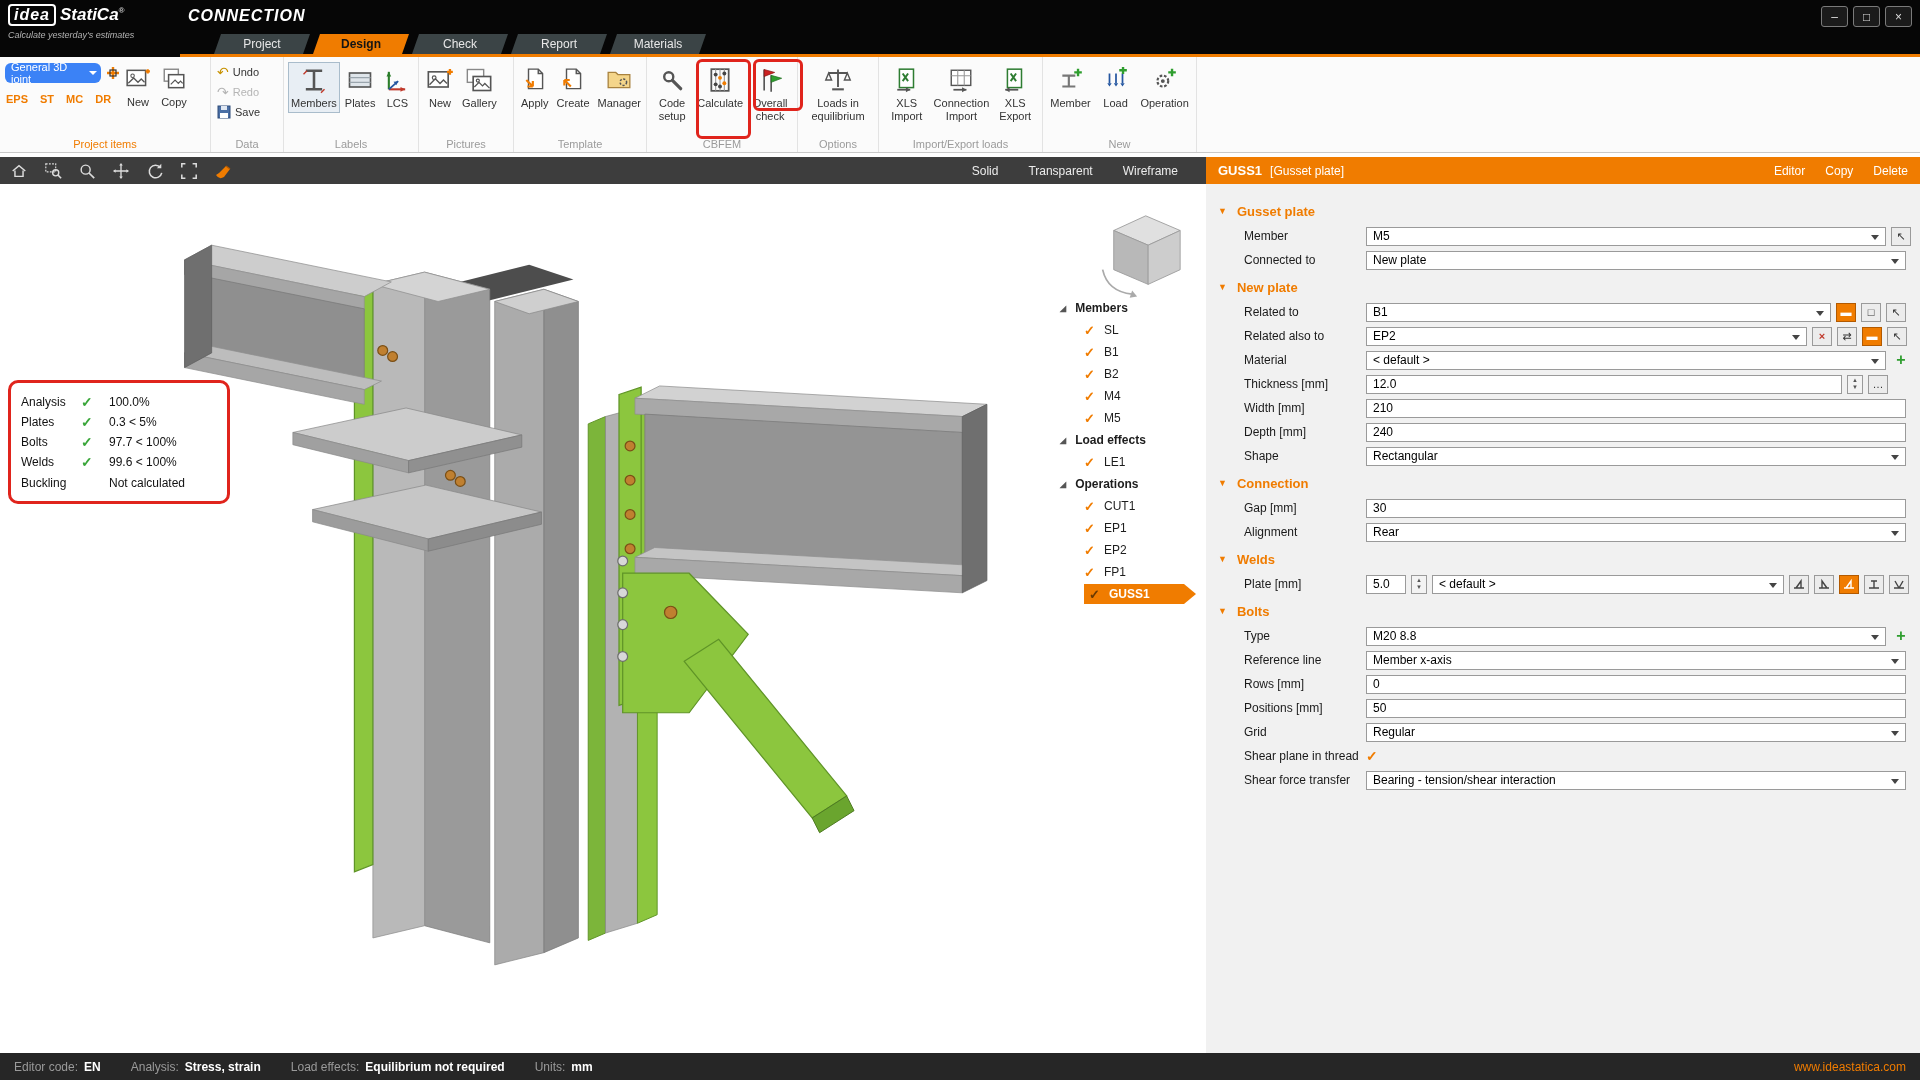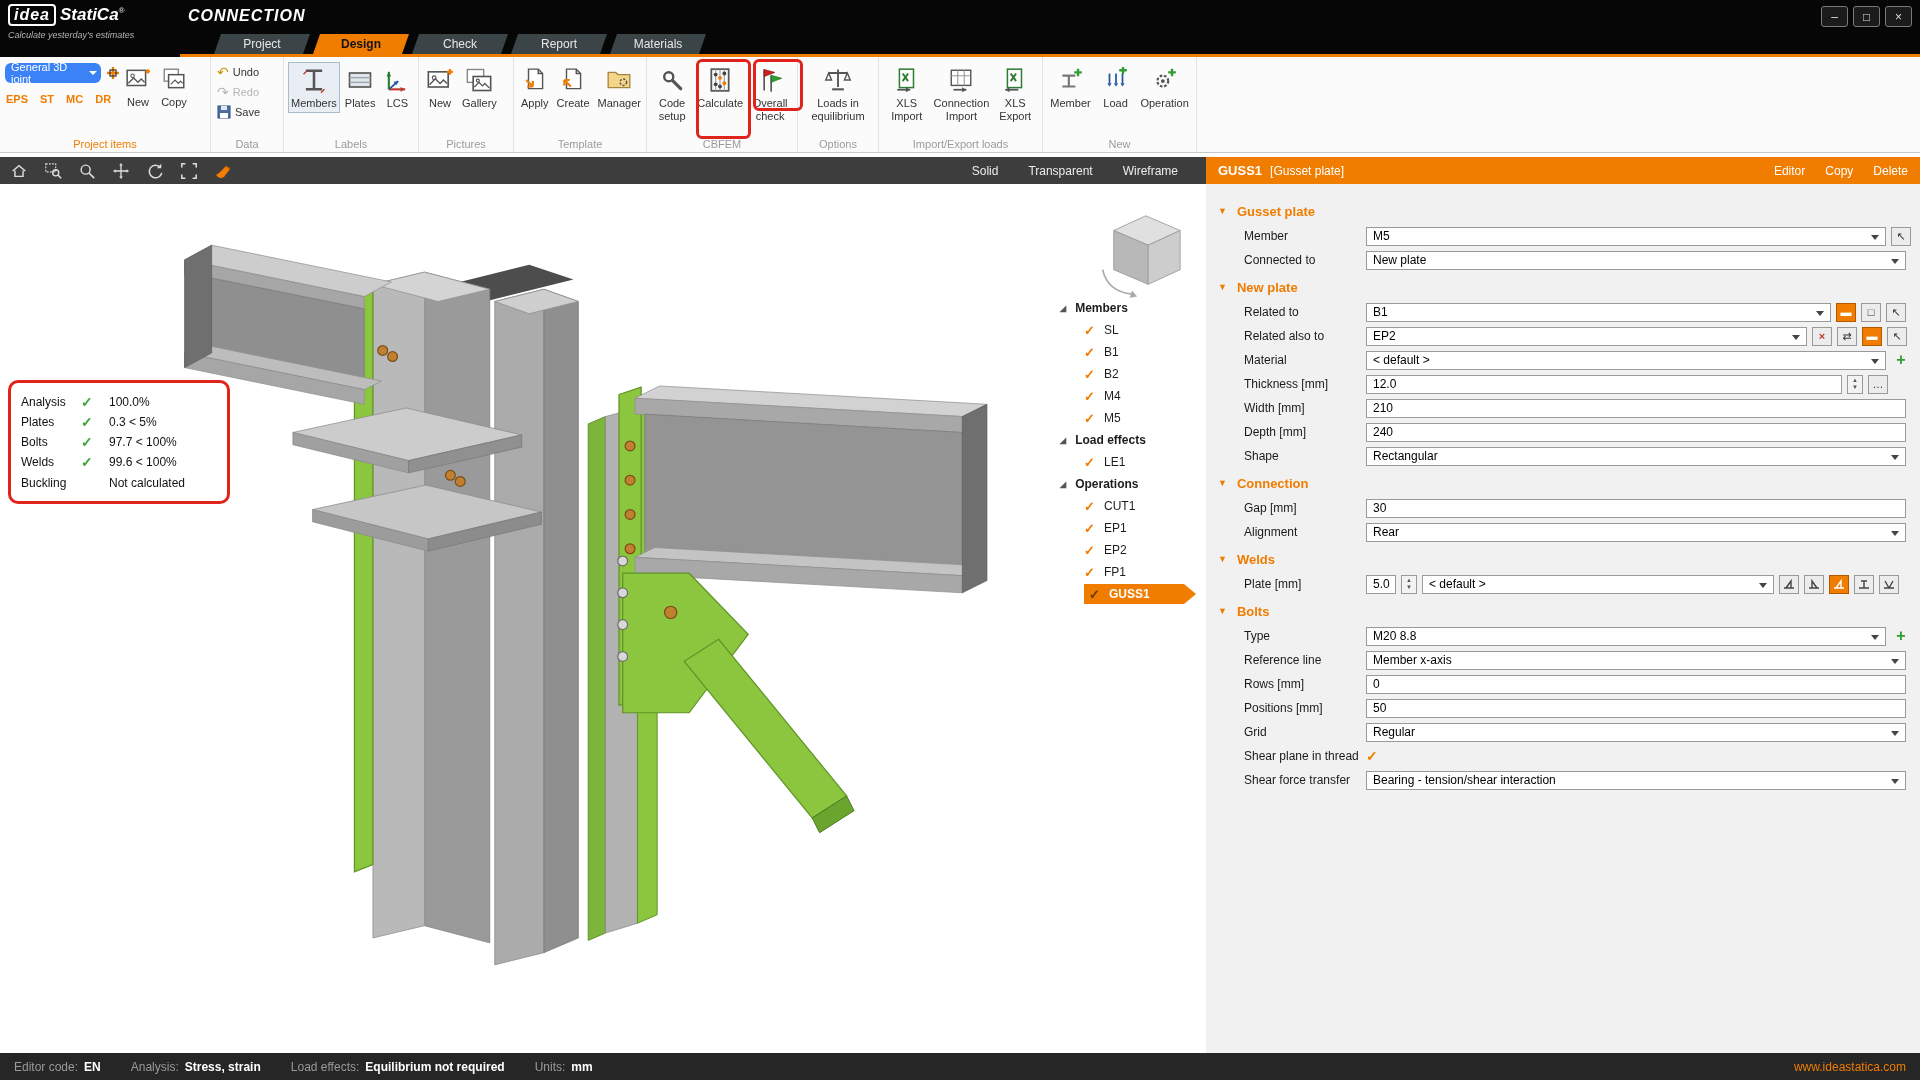--- a/index.html
+++ b/index.html
@@ -96,21 +96,21 @@
   .dd{height:19px;background:#fff;border:1px solid #9a9a9a;font-size:12px;display:flex;align-items:center;padding:0 20px 0 6px;position:relative;cursor:pointer;white-space:nowrap;overflow:hidden}
   .dd::after{content:"";position:absolute;right:6px;top:7px;border-left:4px solid transparent;border-right:4px solid transparent;border-top:5px solid #444}
   .inp{height:19px;background:#fff;border:1px solid #9a9a9a;font-size:12px;display:flex;align-items:center;padding:0 6px;cursor:text}
   .sqbtn{width:20px;height:19px;border:1px solid #9a9a9a;background:#ececec;display:flex;align-items:center;justify-content:center;font-size:11px;color:#333;flex:0 0 auto;cursor:pointer}
   .sqbtn.sel{background:#f07c00;border-color:#b35a00;color:#fff}
   .sqbtn.red{color:#c0392b;font-weight:bold}
   .spin{width:16px;height:19px;border:1px solid #9a9a9a;background:#f3f3f3;display:flex;flex-direction:column;align-items:center;justify-content:center;color:#555;line-height:1;cursor:pointer}
   .spin span{font-size:6px;height:7px}
   .plus{color:#2f9e2f;font-weight:bold;font-size:16px;width:20px;text-align:center;cursor:pointer}
   .okchk{color:#f07c00;font-weight:bold;font-size:14px}
-  .w700{width:540px}.w520{width:520px}.w465{width:465px}.w441{width:441px}.w496{width:476px}.w352{width:352px}.w30{width:30px}
+  .w700{width:540px}.w520{width:520px}.w465{width:465px}.w441{width:441px}.w496{width:476px}.w352{width:352px}.w30{width:40px}
 
   
   .statusbar{position:absolute;left:0;top:1053px;width:1920px;height:27px;background:#262626;display:flex;align-items:center;font-size:12px;color:#9a9a9a;padding:0 14px;z-index:4}
   .sb-lab{margin-right:6px}
   .sb-val{color:#fff;font-weight:bold;margin-right:30px;white-space:nowrap}
   .sb-link{margin-left:auto;color:#f07c00;cursor:pointer}
 </style>
 </head>
 <body>
 

